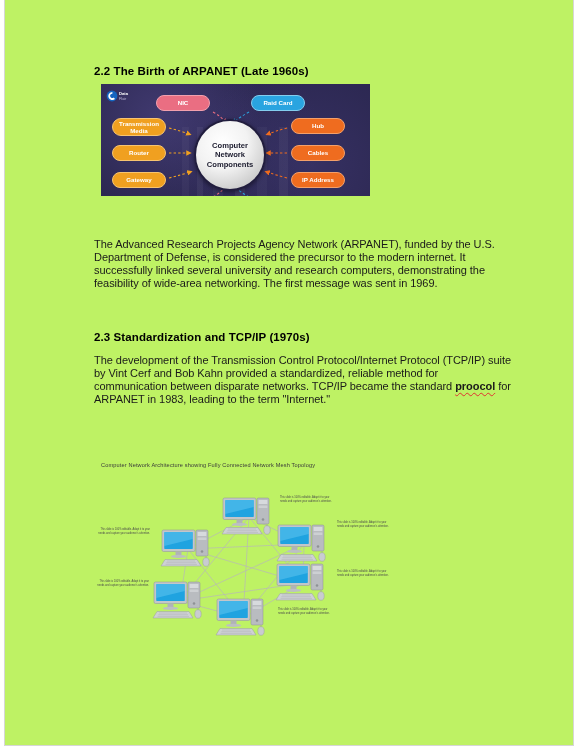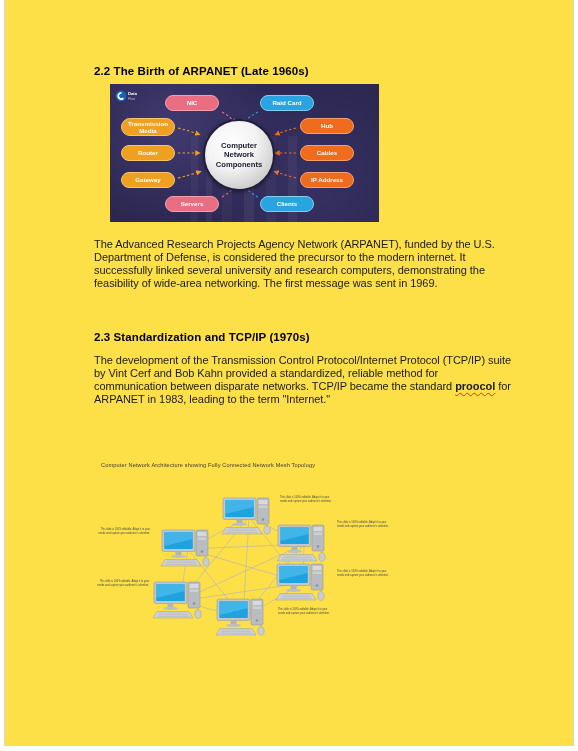--- a/index.html
+++ b/index.html
@@ -15,21 +15,21 @@
     font-family: "Liberation Sans", sans-serif;
   }
 
   
   #page-sheet {
     position: absolute;
     left: 4px;
     top: 0px;
     width: 570px;
     height: 746px;
-    background: #fde047;
+    background: #bef264;
     border: 1px solid #d6d6d6;
     border-top: none;
     box-sizing: border-box;
   }
   #page-bottom-gap {
     position: absolute;
     left: 0; top: 746px;
     width: 578px; height: 5px;
     background: #ffffff;
   }
@@ -57,24 +57,24 @@
   .spell-error {
     text-decoration: underline wavy #e03131;
     text-decoration-thickness: 1px;
     text-underline-offset: 2px;
     font-weight: bold;
   }
 
   
   #arpanet-figure {
     position: absolute;
-    left: 20px;
+    left: 11px;
     top: 84px;
     width: 269px;
-    height: 138px;
+    height: 112px;
     background: #2b2750;
     overflow: hidden;
   }
   #arpanet-bg-glow {
     position: absolute;
     inset: 0;
     background:
       radial-gradient(circle at 22% 30%, rgba(90,80,150,.45) 0%, rgba(43,39,80,0) 45%),
       radial-gradient(circle at 78% 72%, rgba(70,62,125,.40) 0%, rgba(43,39,80,0) 50%),
       radial-gradient(circle at 50% 50%, rgba(60,54,110,.30) 0%, rgba(43,39,80,0) 60%);

